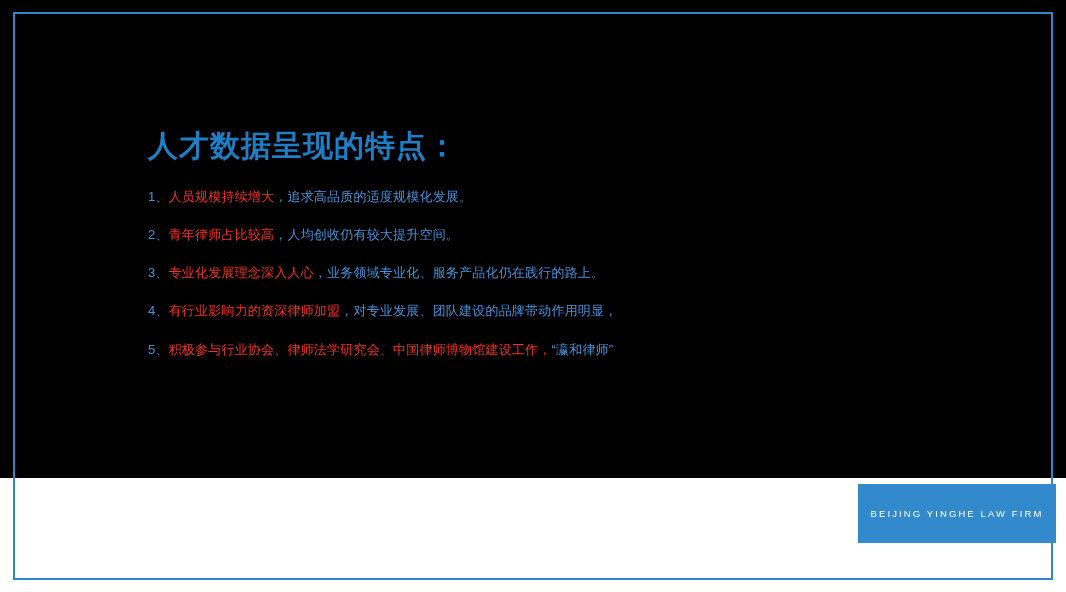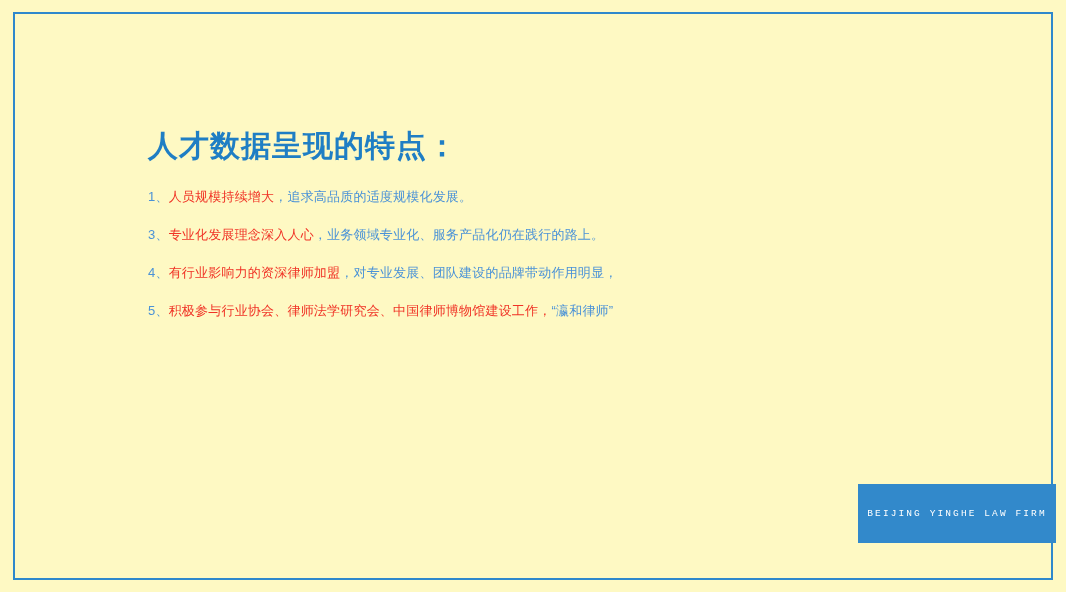--- a/index.html
+++ b/index.html
@@ -10,22 +10,22 @@
   body {
     width: 1066px;
     height: 592px;
     overflow: hidden;
     font-family: "Liberation Sans", "DejaVu Sans", sans-serif;
   }
 
   #slide {
     position: relative;
     width: 1066px;
-    height: 592px;
-    background: #fef9c3;
+    height: 478px;
+    background: #000000;
   }
 
   
   #slide-frame {
     position: absolute;
     left: 13px;
     top: 12px;
     width: 1040px;
     height: 568px;
     border: 2px solid #2e88cc;
@@ -109,37 +109,40 @@
     font-weight: normal;
   }
 
   #logo-en {
     font-size: 9.5px;
     letter-spacing: 2.1px;
     line-height: 1.2;
     color: #ffffff;
     white-space: nowrap;
     margin-top: 2px;
-    font-family: Liberation Mono, monospace;
+    font-family: Liberation Sans, sans-serif;
   }
 </style>
 </head>
 <body>
 
 <div id="slide">
 
   <div id="slide-frame"></div>
 
   <div id="content">
 
     <h1 id="slide-title">人才数据呈现的特点：</h1>
 
     <ul class="bullet-list" id="bullet-list">
         <li class="bullet-item">
           <span class="line"><span class="seg-num">1、</span><span class="seg-red">人员规模持续增大</span><span class="seg-blue">，追求高品质的适度规模化发展。</span></span>
+        </li>
+        <li class="bullet-item">
+          <span class="line"><span class="seg-num">2、</span><span class="seg-red">青年律师占比较高</span><span class="seg-blue">，人均创收仍有较大提升空间。</span></span>
         </li>
         <li class="bullet-item">
           <span class="line"><span class="seg-num">3、</span><span class="seg-red">专业化发展理念深入人心</span><span class="seg-blue">，业务领域专业化、服务产品化仍在践行的路上。</span></span>
         </li>
         <li class="bullet-item">
           <span class="line"><span class="seg-num">4、</span><span class="seg-red">有行业影响力的资深律师加盟</span><span class="seg-blue">，对专业发展、团队建设的品牌带动作用明显，</span></span>
         </li>
         <li class="bullet-item">
           <span class="line"><span class="seg-num">5、</span><span class="seg-red">积极参与行业协会、律师法学研究会、中国律师博物馆建设工作，</span><span class="seg-blue">“瀛和律师”</span></span>
         </li>

